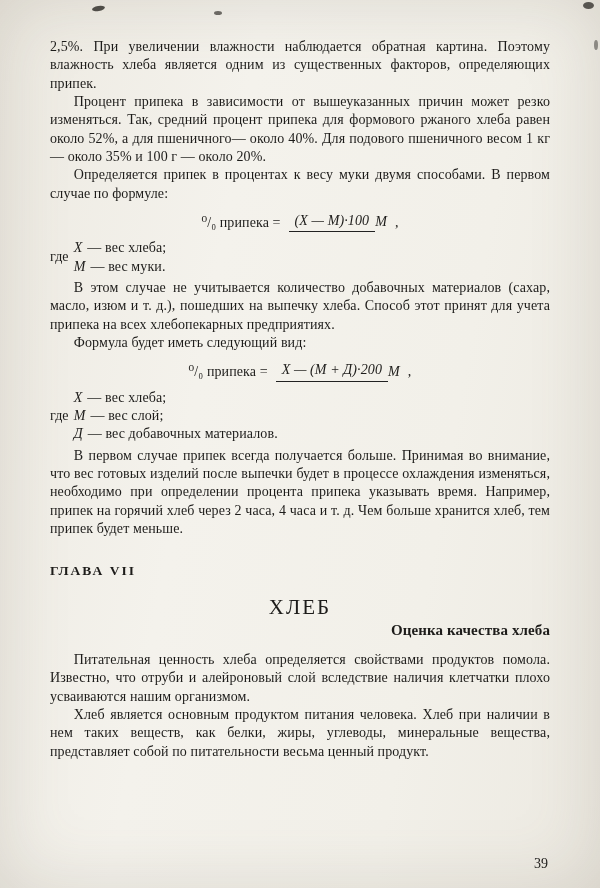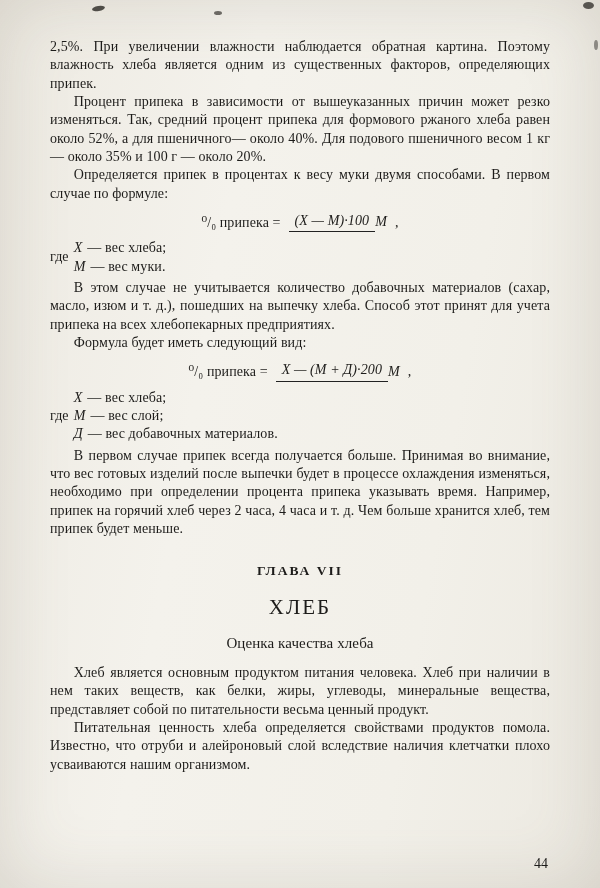--- a/index.html
+++ b/index.html
@@ -46,38 +46,36 @@
   .frac { display: inline-flex; flex-direction: row; align-items: center; font-style: italic; }
   .frac .num { padding: 0 6px 1px; border-bottom: 1px solid #222; }
   .frac .den { padding-top: 1px; }
 
   .where { display: flex; align-items: center; gap: 5px; margin: 2px 0 3px; }
   .where-items { display: flex; flex-direction: column; }
   .where-item { display: flex; gap: 5px; }
   .where-item .term { font-style: italic; }
 
   .chapter-label {
-    text-align: center;
     font-weight: bold;
     font-size: 13.5px;
     letter-spacing: 2px;
     margin-top: 24px;
   }
   .chapter-title {
     text-align: center;
     font-weight: normal;
     font-size: 21px;
     letter-spacing: 2px;
     margin-top: 14px;
   }
   .chapter-subtitle {
-    text-align: center;
-    font-weight: normal;
+    text-align: right;
+    font-weight: bold;
     font-size: 15px;
-    margin-top: 13px;
     margin-bottom: 10px;
   }
 
   .page-number {
     position: absolute;
     right: 52px;
     bottom: 16px;
     font-size: 14px;
   }
 </style>
@@ -148,19 +146,19 @@
         </div>
       </div>
     </div>
 
     <p>В первом случае припек всегда получается больше. Принимая во внимание, что вес готовых изделий после выпечки будет в процессе охлаждения изменяться, необходимо при определении процента припека указывать время. Например, припек на горячий хлеб через 2 часа, 4 часа и т. д. Чем больше хранится хлеб, тем припек будет меньше.</p>
 
     <div class="chapter-label">ГЛАВА VII</div>
     <div class="chapter-title">ХЛЕБ</div>
     <div class="chapter-subtitle">Оценка качества хлеба</div>
 
+    <p>Питательная ценность хлеба определяется свойствами продуктов помола. Известно, что отруби и алейроновый слой вследствие наличия клетчатки плохо усваиваются нашим организмом.</p>
     <p>Хлеб является основным продуктом питания человека. Хлеб при наличии в нем таких веществ, как белки, жиры, углеводы, минеральные вещества, представляет собой по питательности весьма ценный продукт.</p>
-    <p>Питательная ценность хлеба определяется свойствами продуктов помола. Известно, что отруби и алейроновый слой вследствие наличия клетчатки плохо усваиваются нашим организмом.</p>
 
   </div>
 
-  <div class="page-number">44</div>
+  <div class="page-number">39</div>
 </div>
 
 </body></html>

